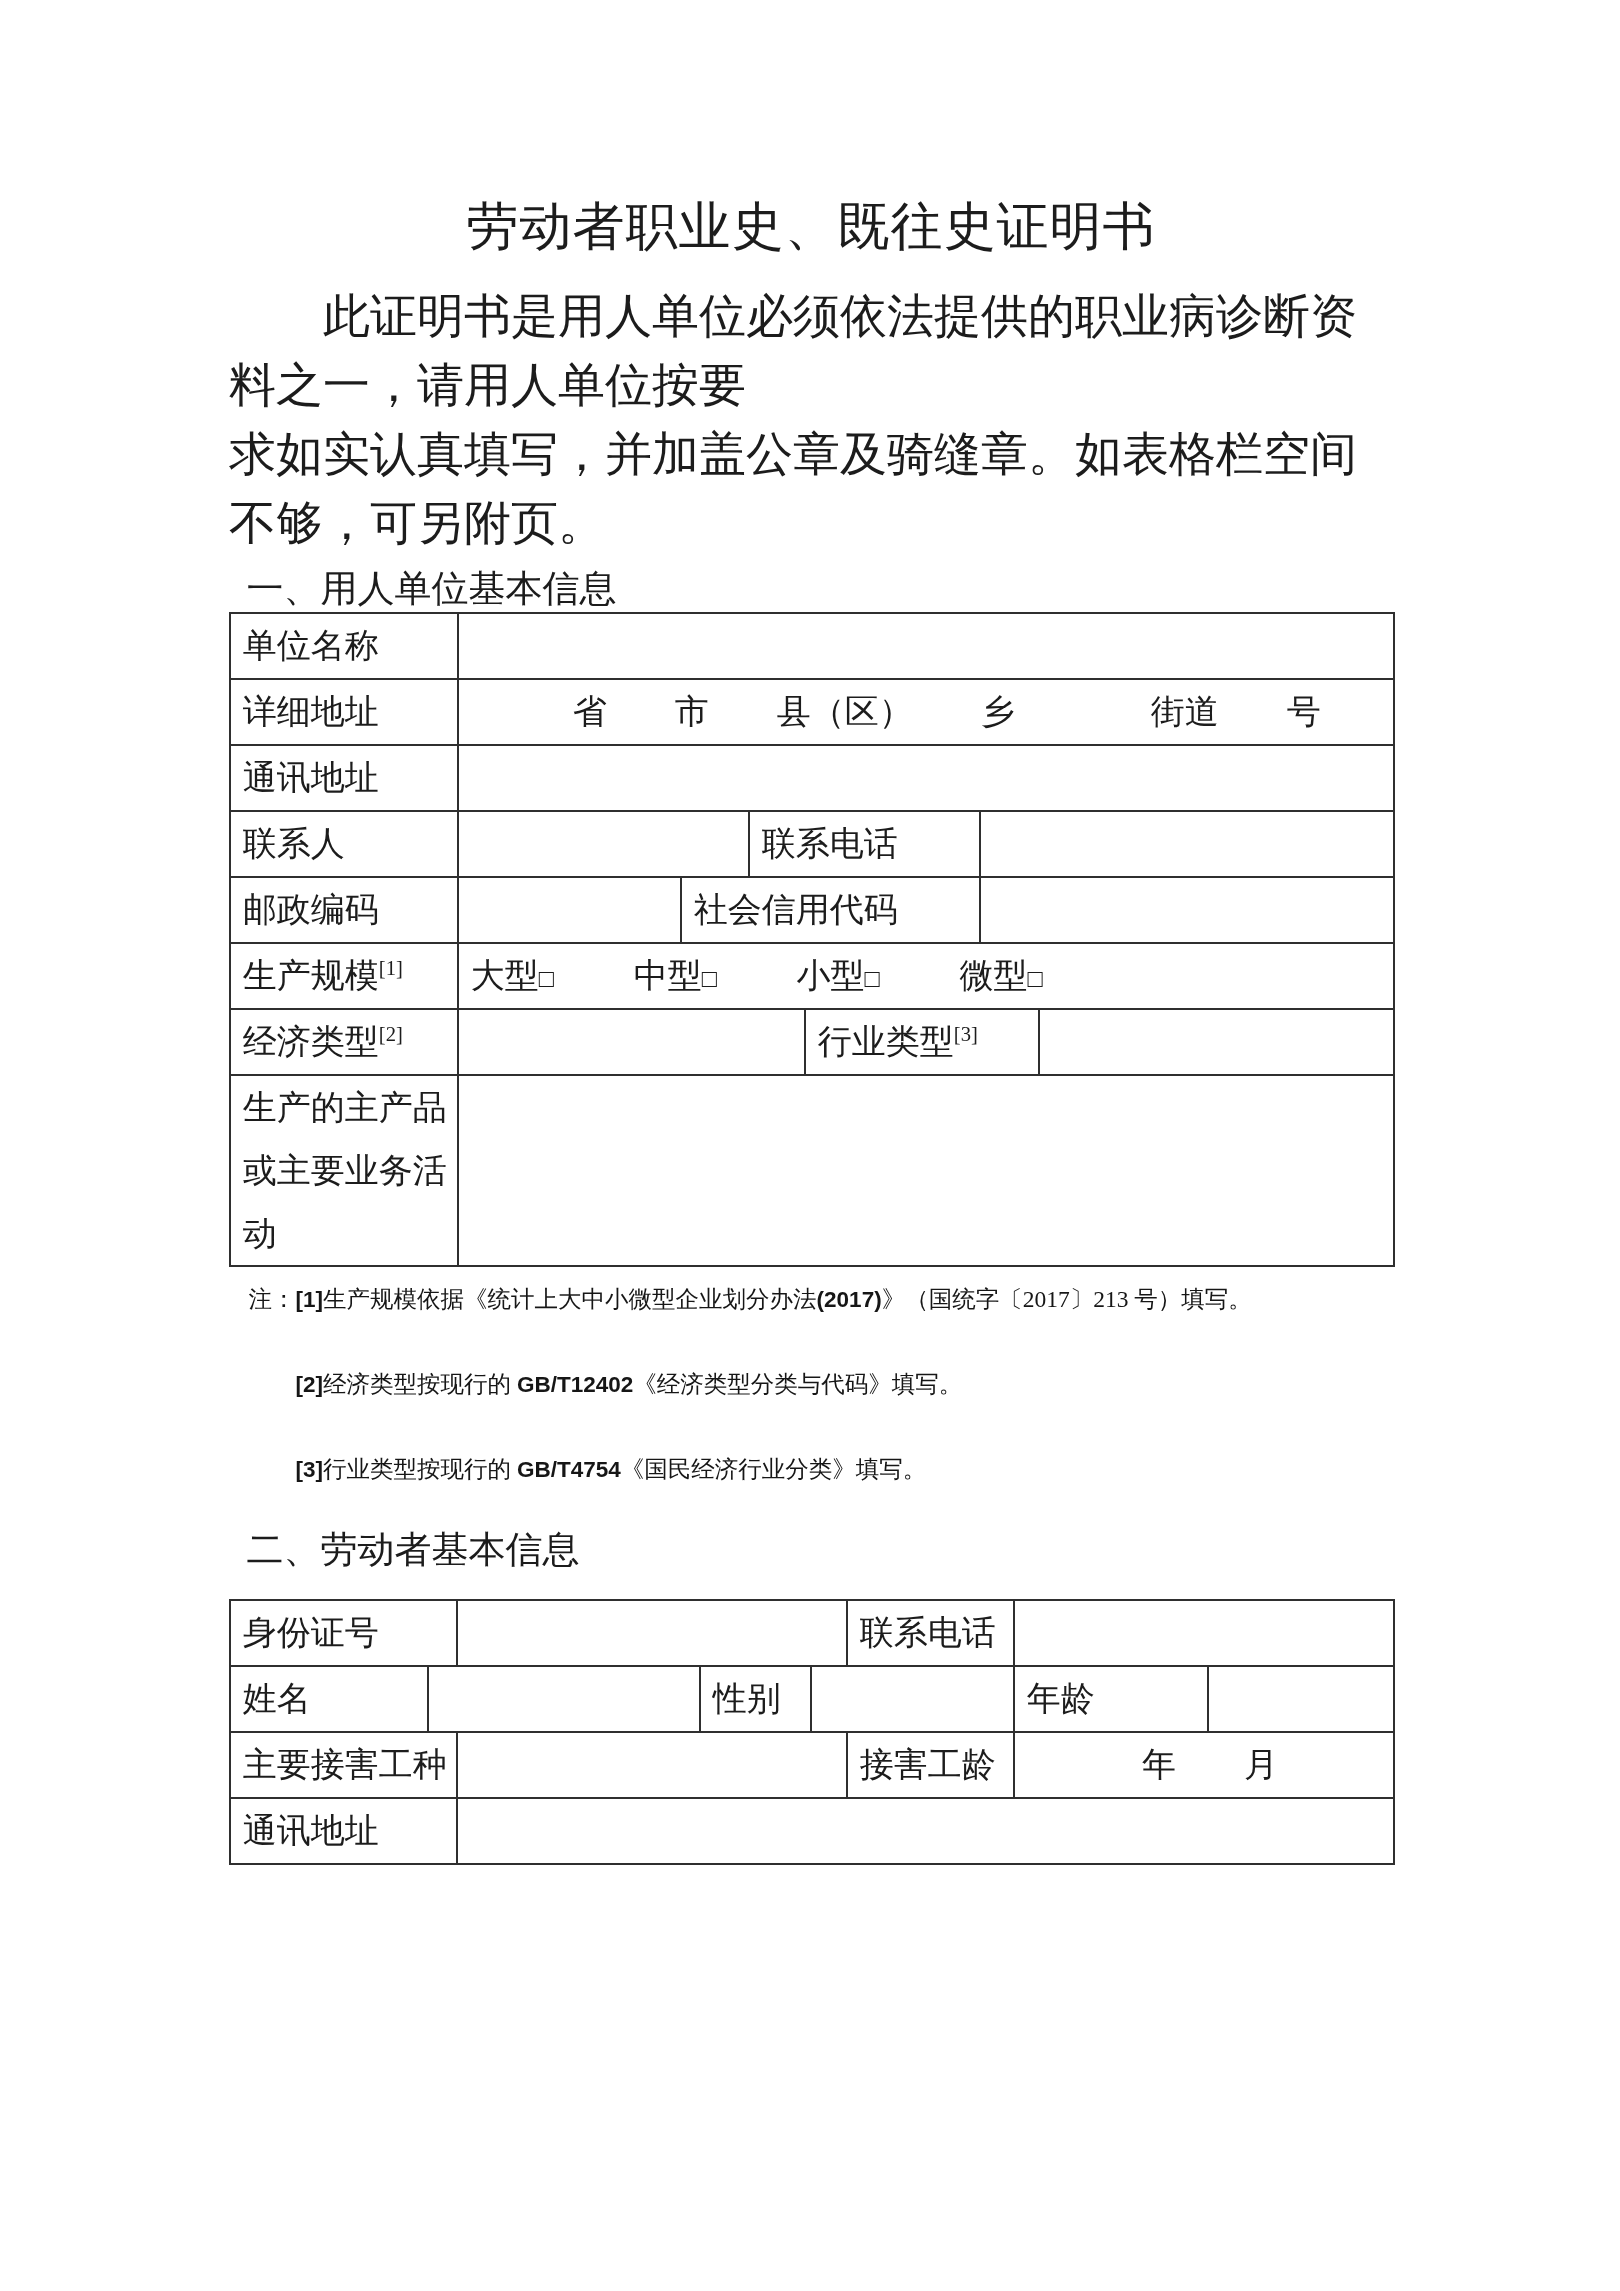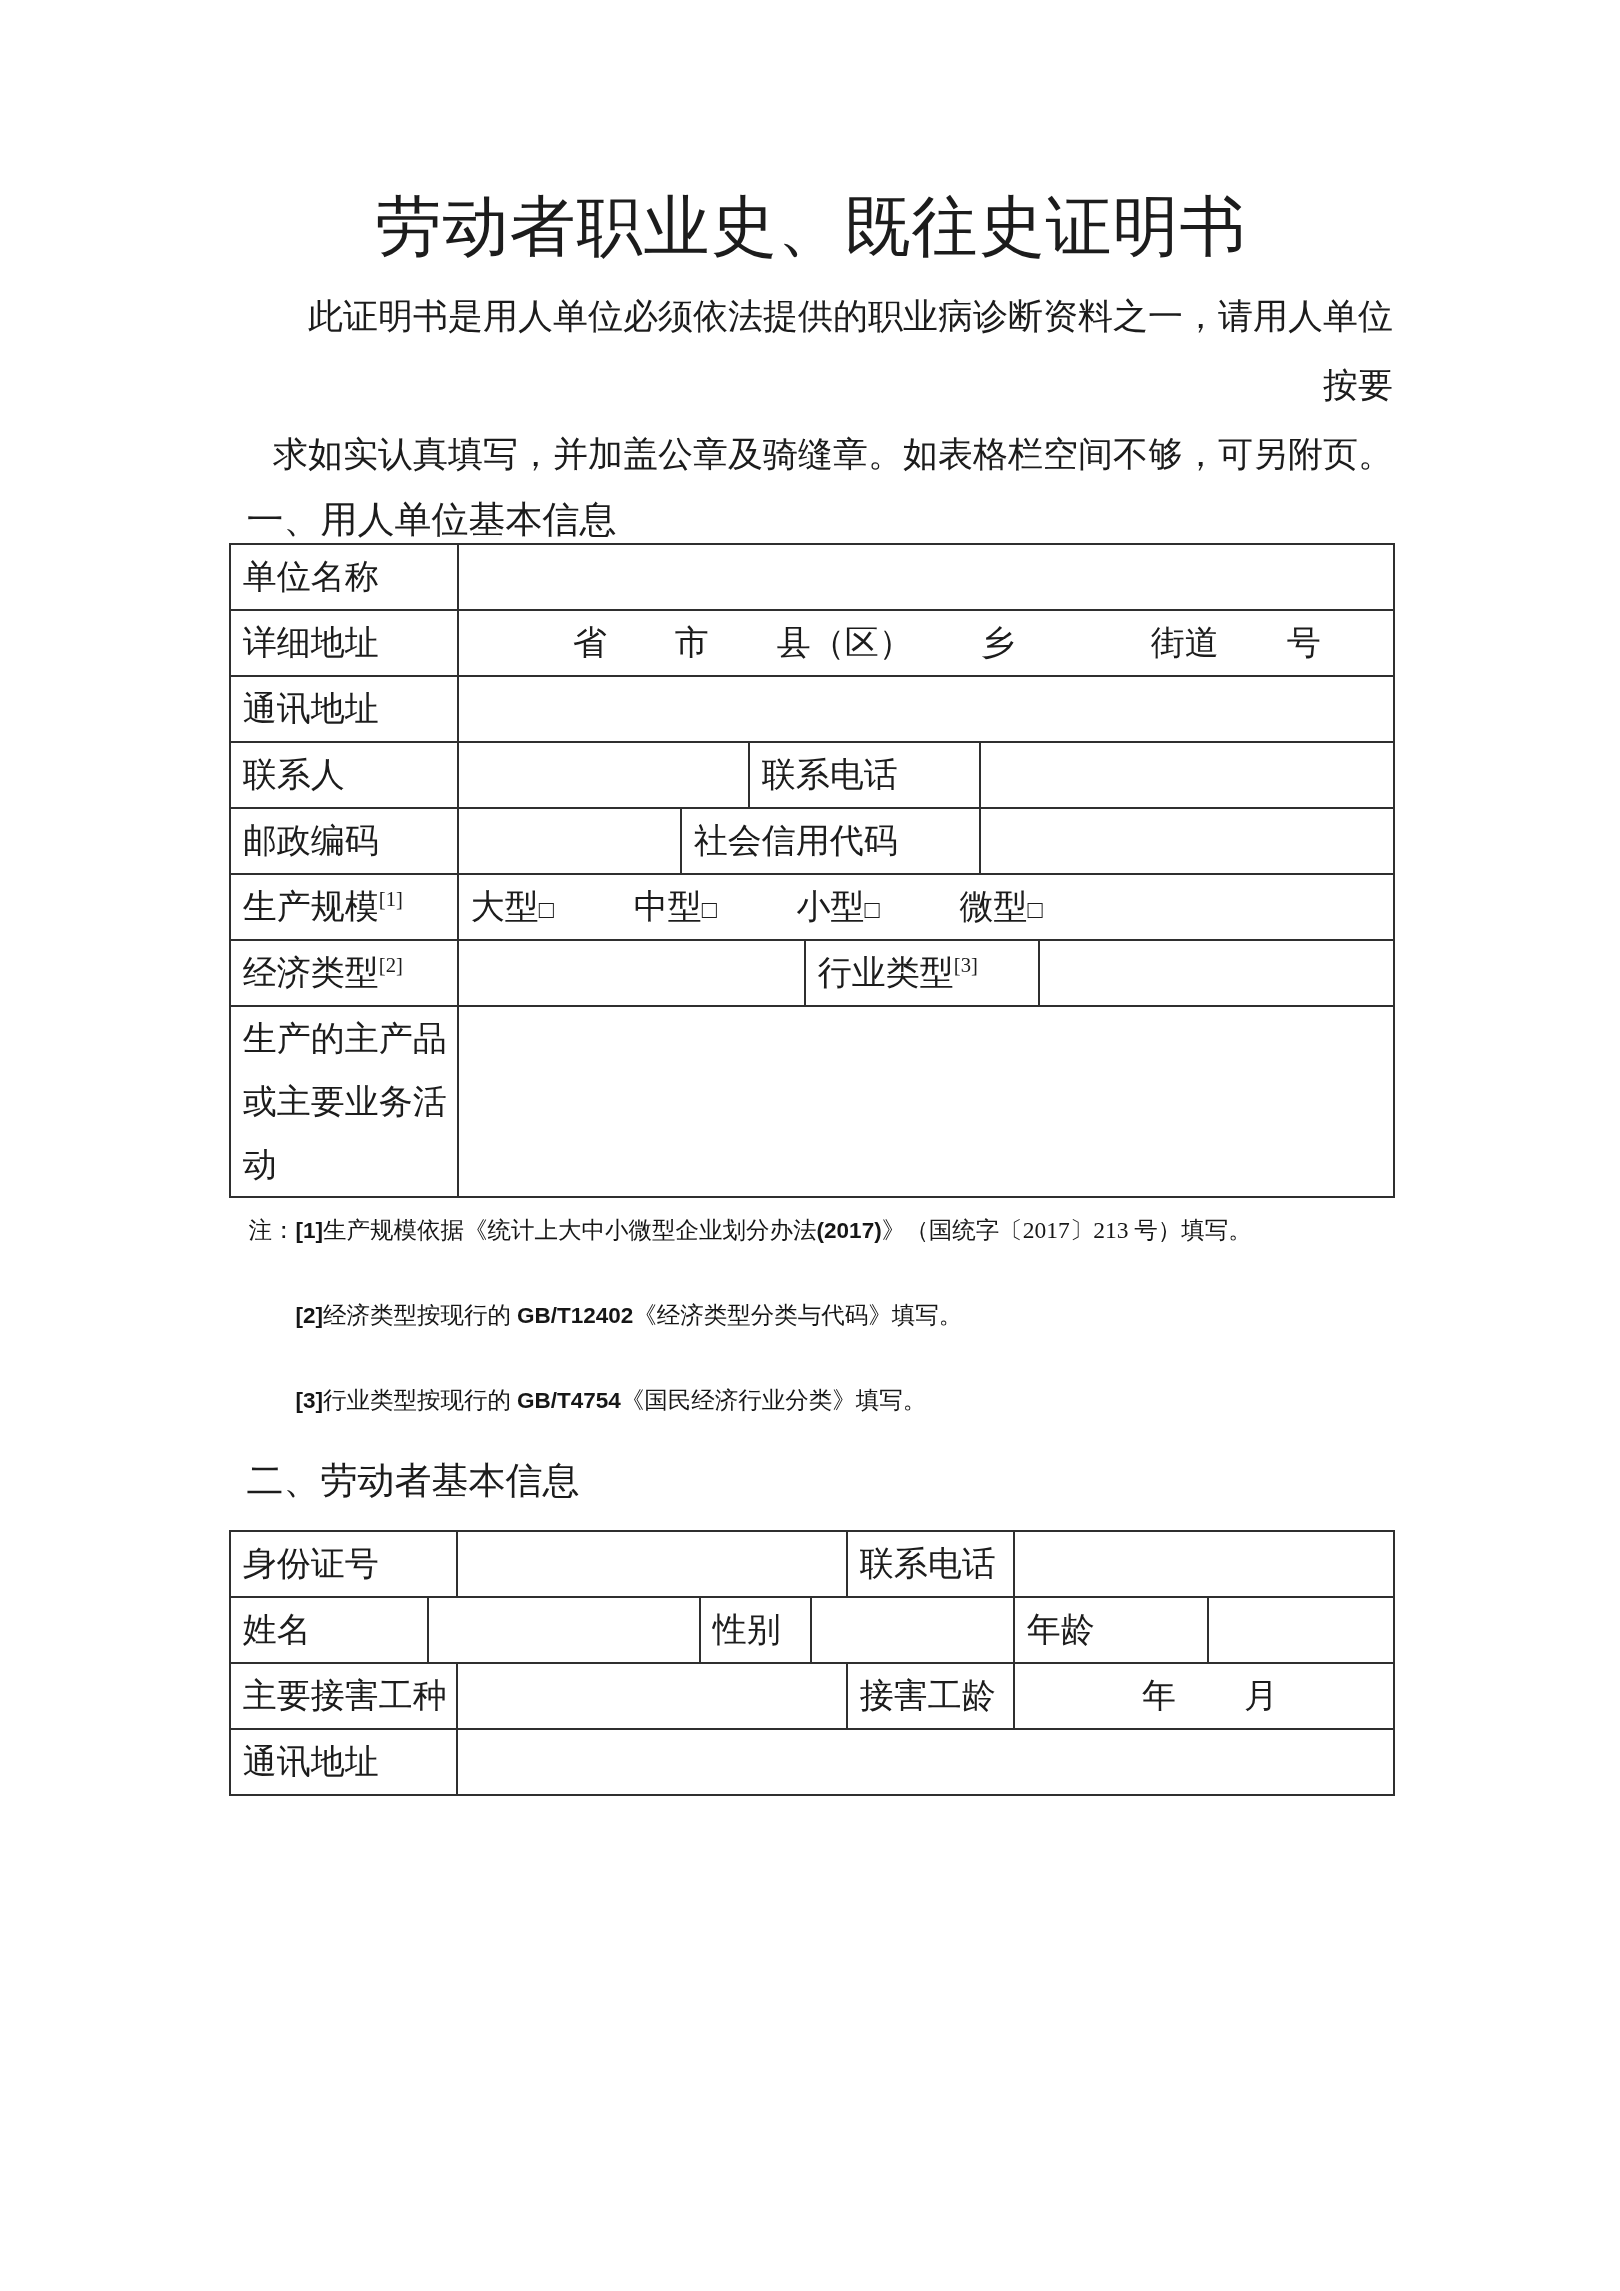--- a/index.html
+++ b/index.html
@@ -8,25 +8,25 @@
     width:1620px;height:2292px;
     margin:0 auto;
     background:#ffffff;
     font-family:"Liberation Serif","DejaVu Serif",serif;
     color:#1c1c1c;
   }
   .content{position:absolute;left:229px;top:0;width:1164px;}
 
   .doc-title{
     margin:198px 0 0 0;
-    font-size:66px;line-height:57px;
+    font-size:52px;line-height:57px;
     font-weight:400;text-align:center;
     letter-spacing:1px;
   }
-  .intro{margin-top:27.4px;font-size:35px;line-height:69px;text-align:right;}
+  .intro{margin-top:27.4px;font-size:47px;line-height:69px;}
   .intro .l1{text-indent:2em;}
   .sec-heading{margin:7.8px 0 0 17.6px;font-size:37px;line-height:45px;font-weight:400;}
   .sec-heading.h2{margin-top:37px;}
 
   table.form{
     border-collapse:collapse;table-layout:fixed;
     width:1164px;margin-top:1px;
     font-size:34px;
   }
   table.form2{margin-top:27.4px;}

